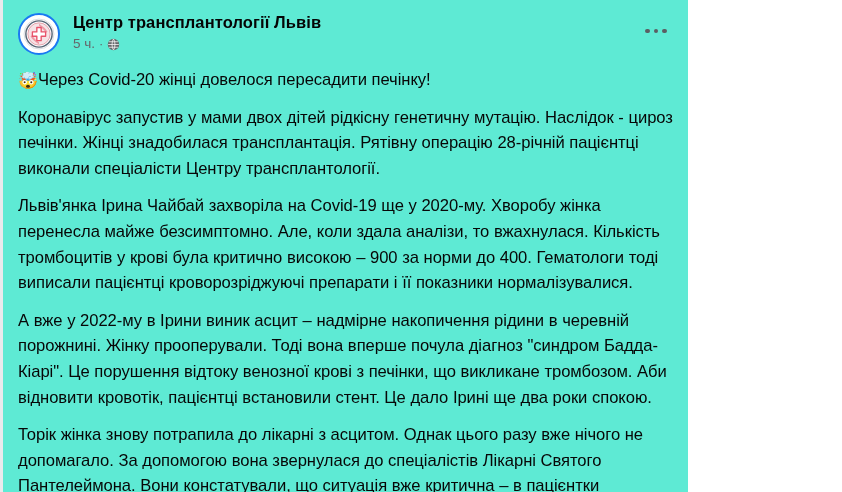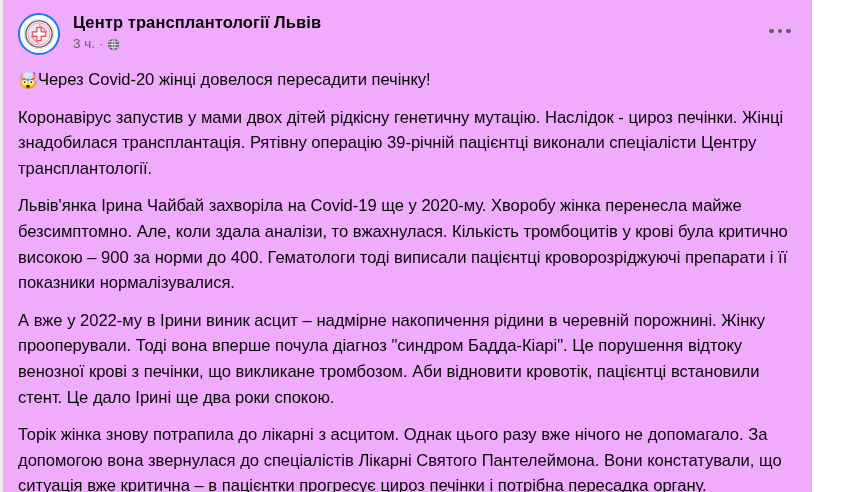--- a/index.html
+++ b/index.html
@@ -11,23 +11,23 @@
   body {
     width: 842px;
     height: 492px;
     overflow: hidden;
     font-family: "Liberation Sans", "DejaVu Sans", sans-serif;
     -webkit-font-smoothing: antialiased;
   }
 
   .post-card {
     position: relative;
-    width: 812px;
+    width: 688px;
     height: 492px;
-    background: #f0abfc;
+    background: #5eead4;
     box-sizing: border-box;
     border-left: 3px solid #e9eaed;
   }
 
   
   .post-header {
     display: flex;
     align-items: flex-start;
     padding: 12px 12px 0 12px;
     height: 56px;
@@ -156,21 +156,21 @@
           <path d="M21 9.6 C25.2 12.5 28.6 15.0 30.4 18.6 L28.6 19.6 C26.7 16.3 24.0 14.0 21 11.8 Z" opacity="0.55"></path>
           <path d="M21 32.4 C16.8 29.5 13.4 27.0 11.6 23.4 L13.4 22.4 C15.3 25.7 18.0 28.0 21 30.2 Z" opacity="0.55"></path>
         </g>
         <path d="M18.6 13.8 h4.8 v4.9 h4.9 v4.8 h-4.9 v4.9 h-4.8 v-4.9 h-4.9 v-4.8 h4.9 z" fill="#ffffff" stroke="#e8536a" stroke-width="1.5" stroke-linejoin="round"></path>
       </svg>
     </div>
 
     <div class="header-text">
       <div class="page-name">Центр трансплантології Львів</div>
       <div class="meta-row">
-        <span class="meta-time">3 ч.</span>
+        <span class="meta-time">5 ч.</span>
         <span class="meta-dot">·</span>
         <span class="globe-icon">
           <svg viewBox="0 0 16 16" width="13" height="13">
             <circle cx="8" cy="8" r="7" fill="#65676b"></circle>
             <path d="M8 1.2 C5.6 3.4 5.6 12.6 8 14.8 M8 1.2 C10.4 3.4 10.4 12.6 8 14.8 M1.4 8 h13.2 M2.4 4.6 h11.2 M2.4 11.4 h11.2" fill="none" stroke="#ffffff" stroke-width="0.9"></path>
           </svg>
         </span>
       </div>
     </div>
 
@@ -178,21 +178,21 @@
       <span class="dot"></span>
       <span class="dot"></span>
       <span class="dot"></span>
     </div>
   </div>
 
   <div class="post-body">
 
     <p class="post-paragraph"><span class="lead-emoji">🤯</span><span>Через Covid-20 жінці довелося пересадити печінку!</span></p>
 
-    <p class="post-paragraph">Коронавірус запустив у мами двох дітей рідкісну генетичну мутацію. Наслідок - цироз печінки. Жінці знадобилася трансплантація. Рятівну операцію 39-річній пацієнтці виконали спеціалісти Центру трансплантології.</p>
+    <p class="post-paragraph">Коронавірус запустив у мами двох дітей рідкісну генетичну мутацію. Наслідок - цироз печінки. Жінці знадобилася трансплантація. Рятівну операцію 28-річній пацієнтці виконали спеціалісти Центру трансплантології.</p>
 
     <p class="post-paragraph">Львів'янка Ірина Чайбай захворіла на Covid-19 ще у 2020-му. Хворобу жінка перенесла майже безсимптомно. Але, коли здала аналізи, то вжахнулася. Кількість тромбоцитів у крові була критично високою – 900 за норми до 400. Гематологи тоді виписали пацієнтці кроворозріджуючі препарати і її показники нормалізувалися.</p>
 
     <p class="post-paragraph">А вже у 2022-му в Ірини виник асцит – надмірне накопичення рідини в черевній порожнині. Жінку прооперували. Тоді вона вперше почула діагноз "синдром Бадда-Кіарі". Це порушення відтоку венозної крові з печінки, що викликане тромбозом. Аби відновити кровотік, пацієнтці встановили стент. Це дало Ірині ще два роки спокою.</p>
 
     <p class="post-paragraph">Торік жінка знову потрапила до лікарні з асцитом. Однак цього разу вже нічого не допомагало. За допомогою вона звернулася до спеціалістів Лікарні Святого Пантелеймона. Вони констатували, що ситуація вже критична – в пацієнтки прогресує цироз печінки і потрібна пересадка органу.</p>
 
   </div>
 </div>
 

